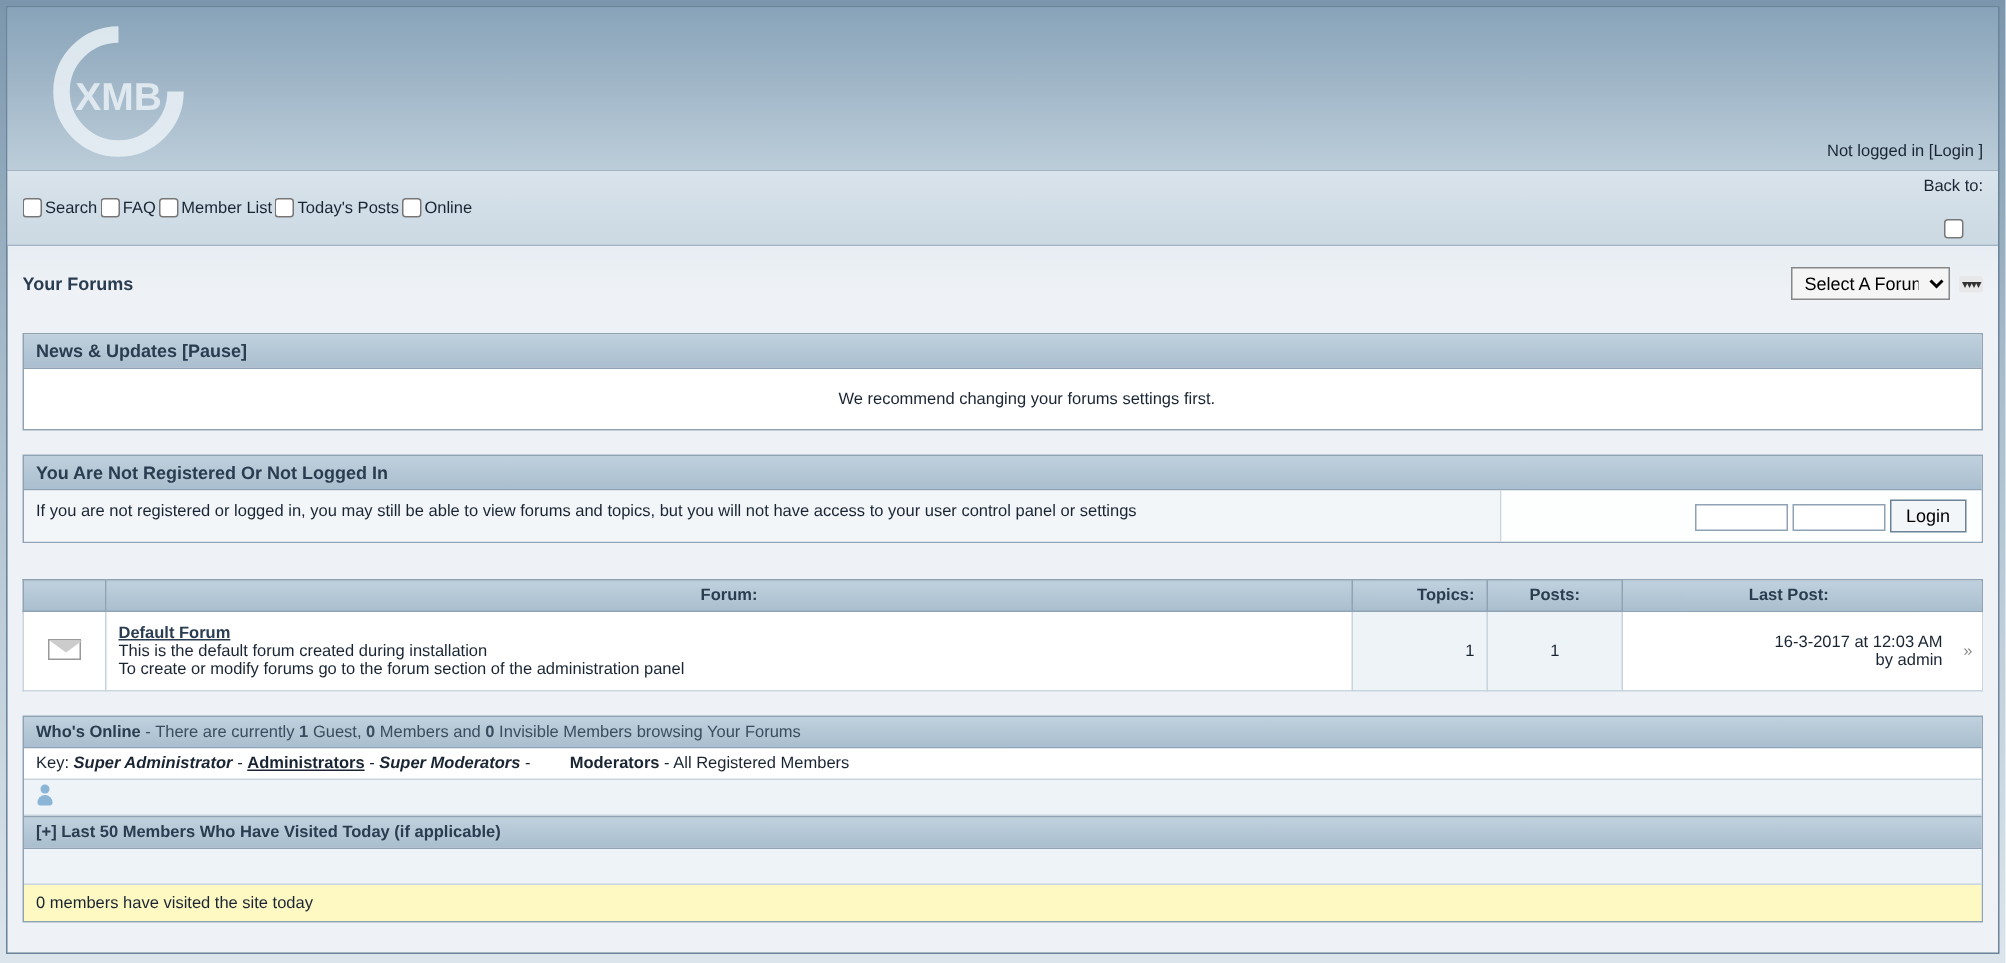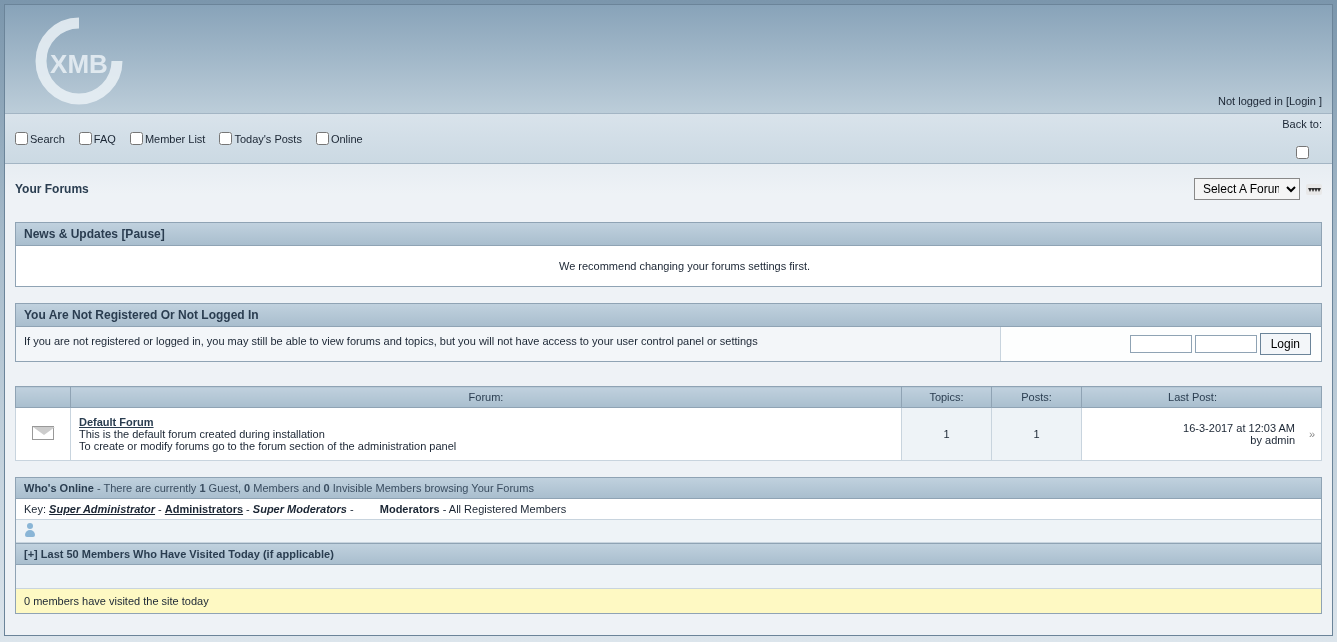--- a/index.html
+++ b/index.html
@@ -38,21 +38,21 @@
 .nav-bar {
   background: linear-gradient(to bottom, #d9e3eb 0%, #cbd9e3 100%);
   border-top: 1px solid #a3b5c4;
   border-bottom: 1px solid #a3b5c4;
   padding: 4px 10px;
   display: flex;
   justify-content: space-between;
   align-items: center;
   color: #1a2533;
 }
-.nav-links { display: flex; gap: 14px; align-items: flex-end; }
+.nav-links { display: flex; gap: 2px; align-items: flex-end; }
 .nav-links label { display: flex; align-items: center; gap: 2px; cursor: pointer; }
 .nav-links input[type=checkbox] { margin: 0; }
 .back-to { display: flex; align-items: center; gap: 16px; flex-direction: column; }
 .title-row {
   padding: 14px 10px 6px 10px;
   display: flex;
   justify-content: space-between;
   align-items: center;
 }
 .forum-title { font-weight: bold; color: #2a3d50; font-size: 12px; }
@@ -128,32 +128,32 @@
   border-collapse: collapse;
   border: 1px solid #8fa3b4;
   margin-top: 24px;
 }
 .forum-table th {
   background: linear-gradient(to bottom, #c0d1de 0%, #a9bece 100%);
   border: 1px solid #8fa3b4;
   padding: 4px 8px;
   color: #2a3d50;
   font-size: 11px;
-  font-weight: normal;
+  font-weight: bold;
 }
 .forum-table td {
   border: 1px solid #c8d4de;
   padding: 8px;
   vertical-align: middle;
   background: #fff;
   color: #1a2533;
 }
 .forum-table td.alt { background: #eef3f7; }
 .col-icon { width: 55px; text-align: center; }
-.col-topics { width: 90px; text-align: center; }
+.col-topics { width: 90px; text-align: right; }
 .col-posts { width: 90px; text-align: center; }
 .col-lastpost { width: 240px; text-align: right; position: relative; padding-right: 26px !important; }
 .forum-name { font-weight: bold; color: #2a3d50; }
 .goto-icon { position: absolute; right: 6px; top: 50%; transform: translateY(-50%); color: #888; font-size: 11px; }
 .envelope-icon {
   display: inline-block;
   width: 22px;
   height: 14px;
   border: 1px solid #999;
   background: #fff;
@@ -168,21 +168,21 @@
   border-top: 8px solid #ccc;
 }
 .whos-online .section-header { font-size: 11px; }
 .whos-online .section-header .sub { font-weight: normal; color: #3a4d60; }
 .key-row {
   padding: 4px 8px;
   background: #fff;
   border-bottom: 1px solid #c8d4de;
   color: #1a2533;
 }
-.key-row .sa { font-weight: bold; font-style: italic; text-decoration: underline; }
+.key-row .sa { font-weight: bold; font-style: italic; }
 .key-row .admin { font-weight: bold; text-decoration: underline; }
 .key-row .smod { font-weight: bold; font-style: italic; }
 .key-row .mod { font-weight: bold; padding-left: 23px; }
 .user-row {
   padding: 3px 8px;
   background: #eef3f7;
   border-bottom: 1px solid #c8d4de;
 }
 .user-icon {
   display: inline-block;

